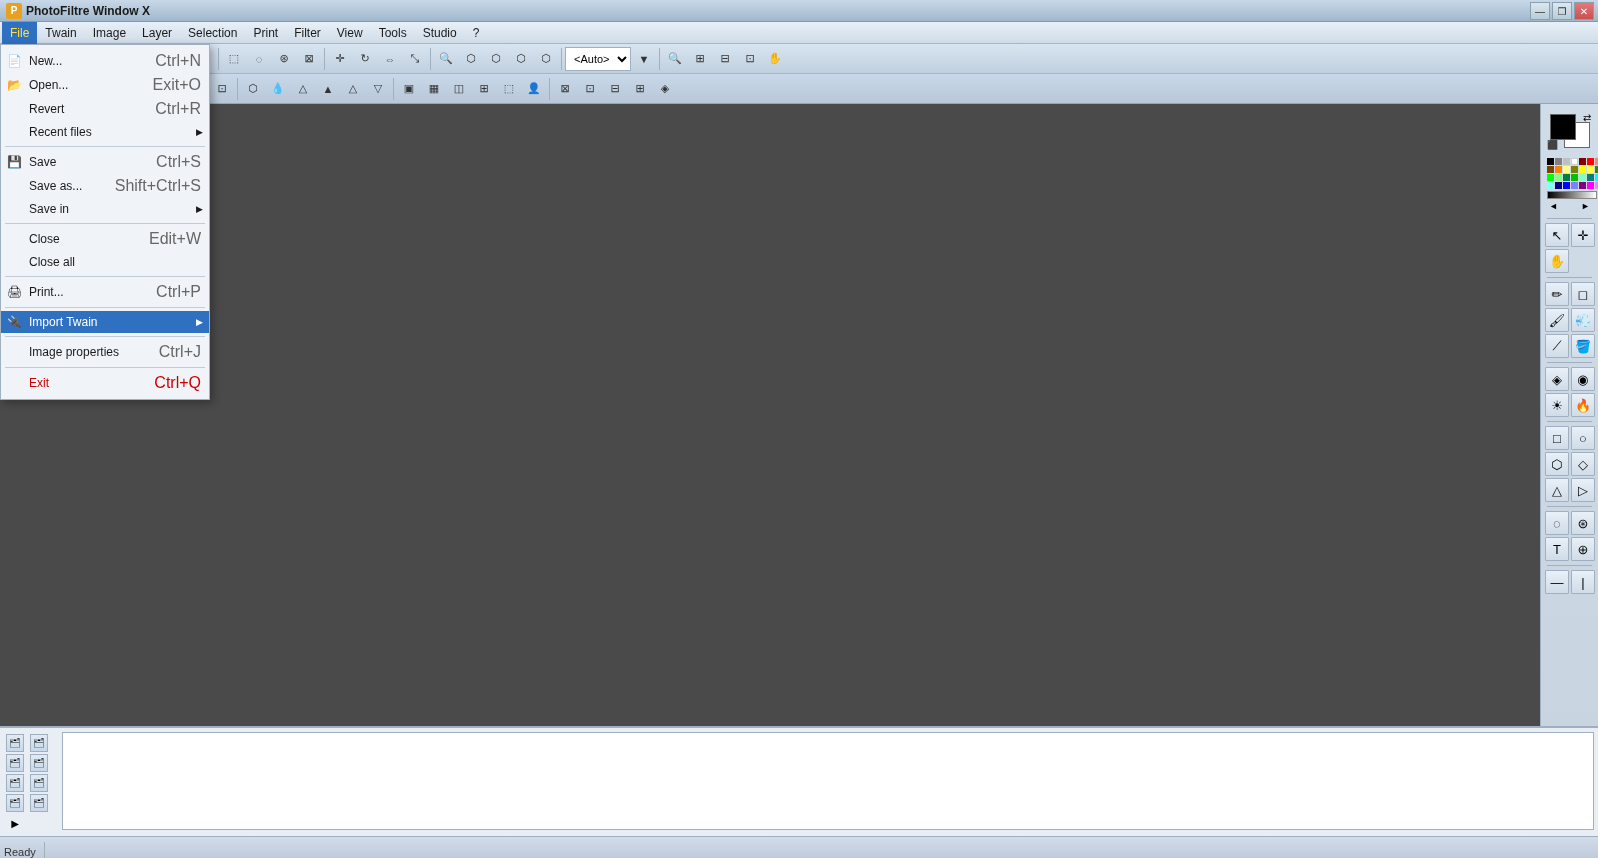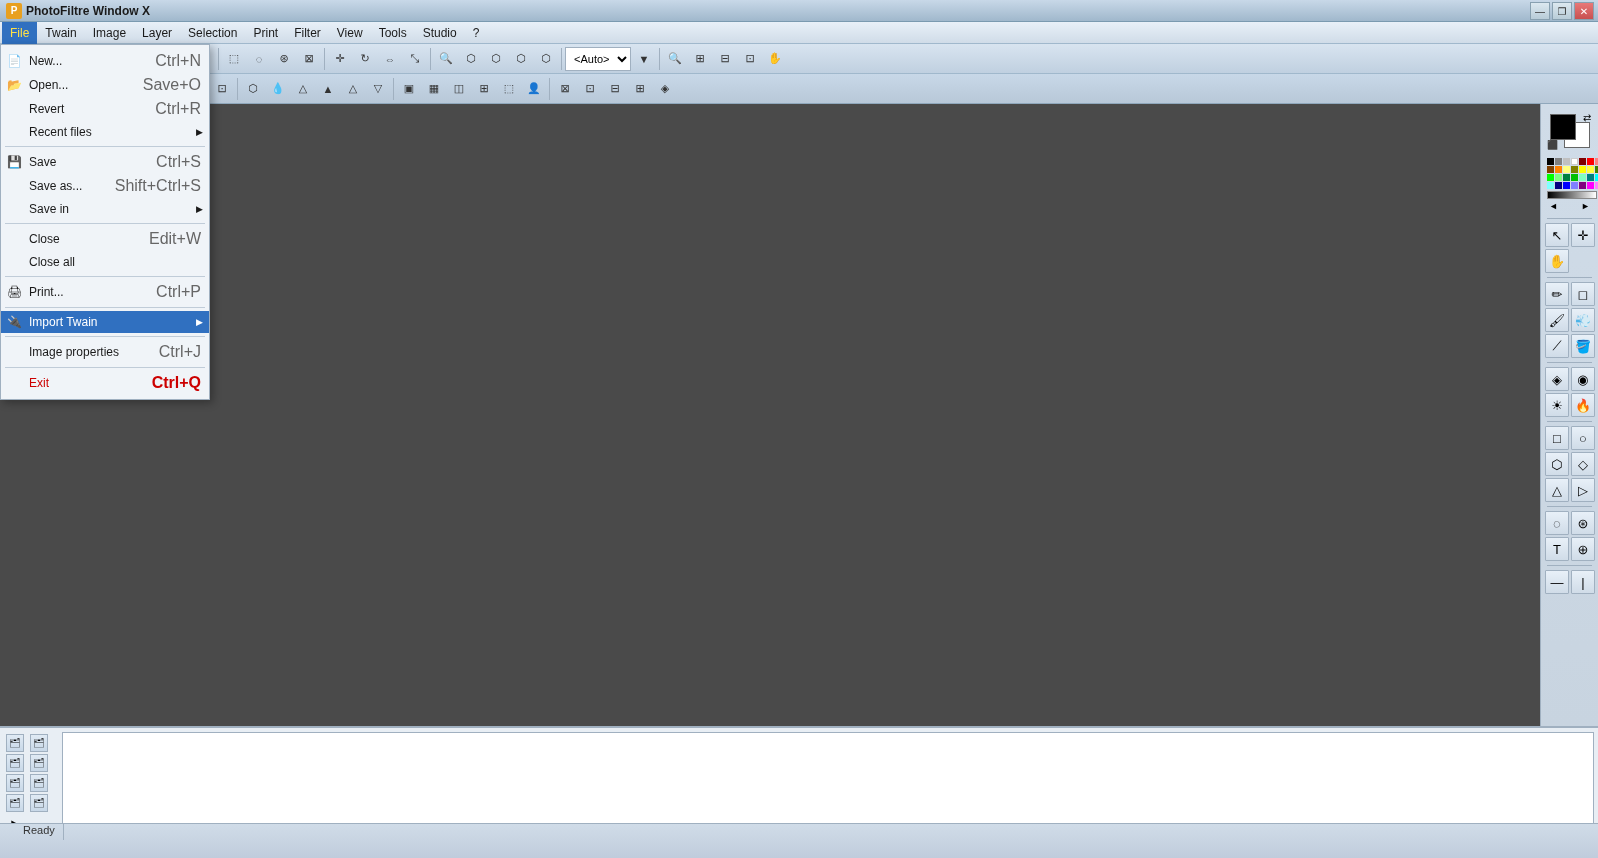--- a/index.html
+++ b/index.html
@@ -176,25 +176,25 @@
     }
     #layers-area {
       flex: 1;
       height: 100px;
       background: white;
       border: 1px solid #a0b0c0;
     }
 
     
     #status-bar {
-      height: 35px;
+      height: 22px;
       background: linear-gradient(to bottom, #d0dce8, #c0ccdc);
       border-top: 1px solid #a0b0c0;
-      display: flex; align-items: flex-start;
-      padding: 0 23px;
+      display: flex; align-items: flex-end;
+      padding: 0 4px;
       font-size: 11px; color: #333;
       position: absolute; bottom: 0; left: 0; right: 0;
     }
     .status-sep { width: 1px; height: 16px; background: #a0b0c0; margin: 0 8px; }
 
     
     #file-menu-overlay {
       position: absolute;
       top: 44px; left: 0;
       width: 210px;
@@ -462,21 +462,21 @@
 
 <div id="file-menu-overlay">
   <div class="dm-item">
     <span class="dm-icon">📄</span>
     <span>New...</span>
     <span class="dm-shortcut">Ctrl+N</span>
   </div>
   <div class="dm-item">
     <span class="dm-icon">📂</span>
     <span>Open...</span>
-    <span class="dm-shortcut">Save+O</span>
+    <span class="dm-shortcut">Exit+O</span>
   </div>
   <div class="dm-item">
     <span class="dm-icon"></span>
     <span>Revert</span>
     <span class="dm-shortcut">Ctrl+R</span>
   </div>
   <div class="dm-item has-submenu">
     <span class="dm-icon"></span>
     <span>Recent files</span>
   </div>
@@ -519,15 +519,15 @@
   <div class="dm-sep"></div>
   <div class="dm-item">
     <span class="dm-icon"></span>
     <span>Image properties</span>
     <span class="dm-shortcut">Ctrl+J</span>
   </div>
   <div class="dm-sep"></div>
   <div class="dm-item" style="color:#cc0000;">
     <span class="dm-icon"></span>
     <span>Exit</span>
-    <span class="dm-shortcut" style="color:#cc0000;font-weight:bold;">Ctrl+Q</span>
+    <span class="dm-shortcut" style="color:#cc0000;">Ctrl+Q</span>
   </div>
 </div>
 
 </body></html>

